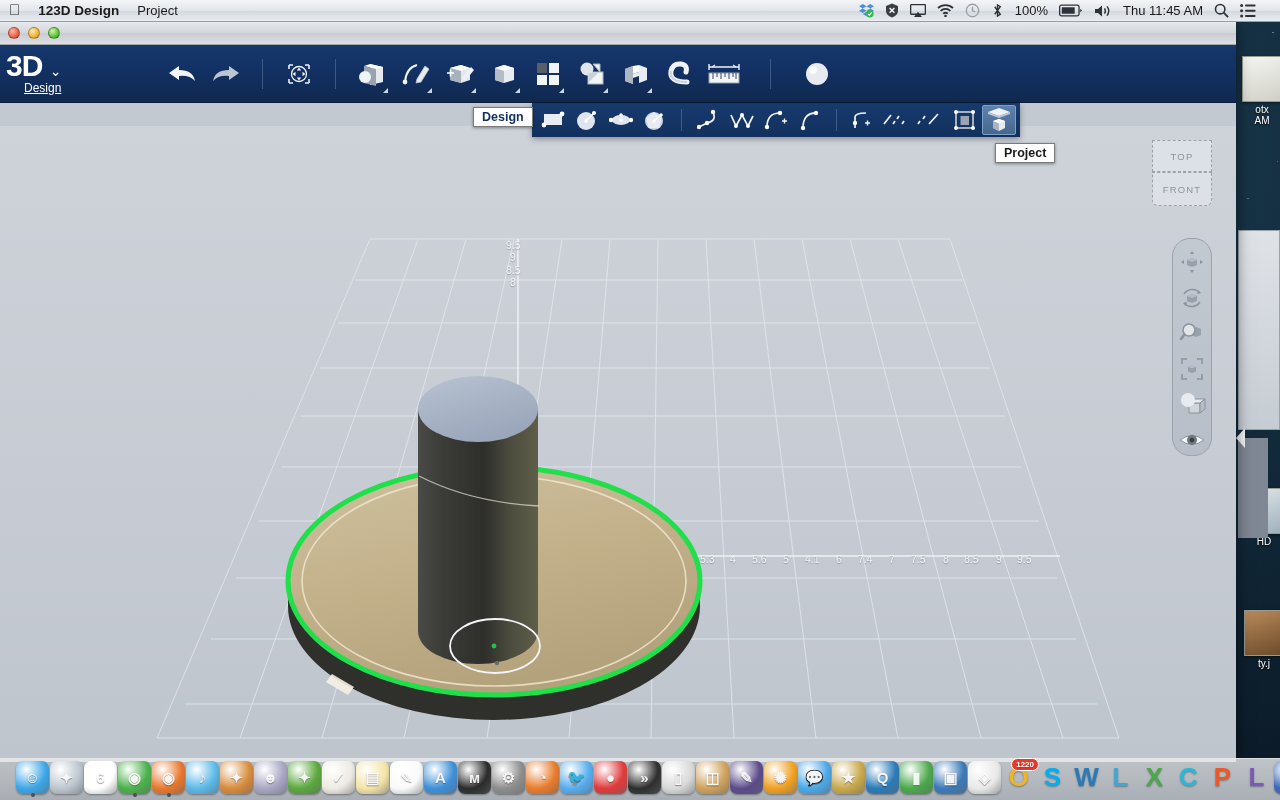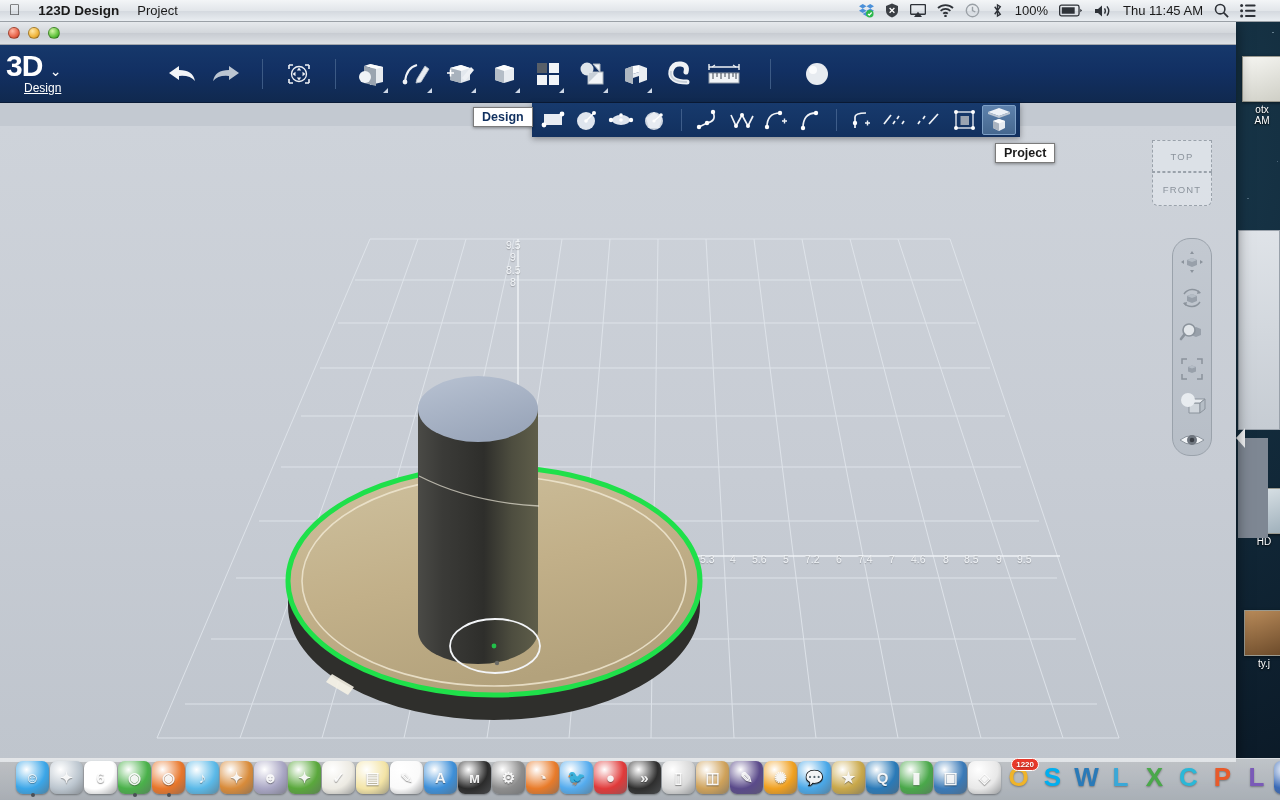--- a/index.html
+++ b/index.html
@@ -544,25 +544,25 @@
       <div class="ruler-lbl" style="left:510px;top:125px;">9</div>
       <div class="ruler-lbl" style="left:506px;top:138px;">8.5</div>
       <div class="ruler-lbl" style="left:510px;top:150px;">8</div>
     </div>
 
     <div>
       <div class="ruler-lbl" style="left:700px;top:427px;">5.3</div>
       <div class="ruler-lbl" style="left:730px;top:427px;">4</div>
       <div class="ruler-lbl" style="left:752px;top:427px;">5.6</div>
       <div class="ruler-lbl" style="left:783px;top:427px;">5</div>
-      <div class="ruler-lbl" style="left:805px;top:427px;">7.2</div>
+      <div class="ruler-lbl" style="left:805px;top:427px;">4.1</div>
       <div class="ruler-lbl" style="left:836px;top:427px;">6</div>
       <div class="ruler-lbl" style="left:858px;top:427px;">7.4</div>
       <div class="ruler-lbl" style="left:889px;top:427px;">7</div>
-      <div class="ruler-lbl" style="left:911px;top:427px;">4.6</div>
+      <div class="ruler-lbl" style="left:911px;top:427px;">7.5</div>
       <div class="ruler-lbl" style="left:943px;top:427px;">8</div>
       <div class="ruler-lbl" style="left:964px;top:427px;">8.5</div>
       <div class="ruler-lbl" style="left:996px;top:427px;">9</div>
       <div class="ruler-lbl" style="left:1017px;top:427px;">9.5</div>
     </div>
 
   </div>
 
   <div id="viewcube">
     <div class="face top">TOP</div>

